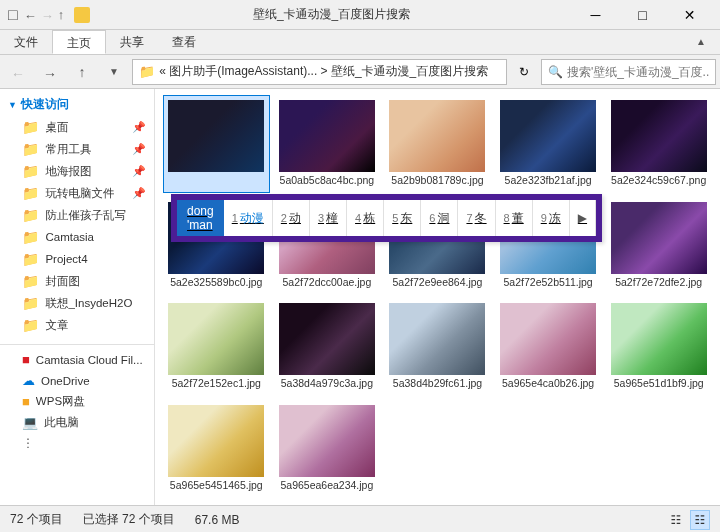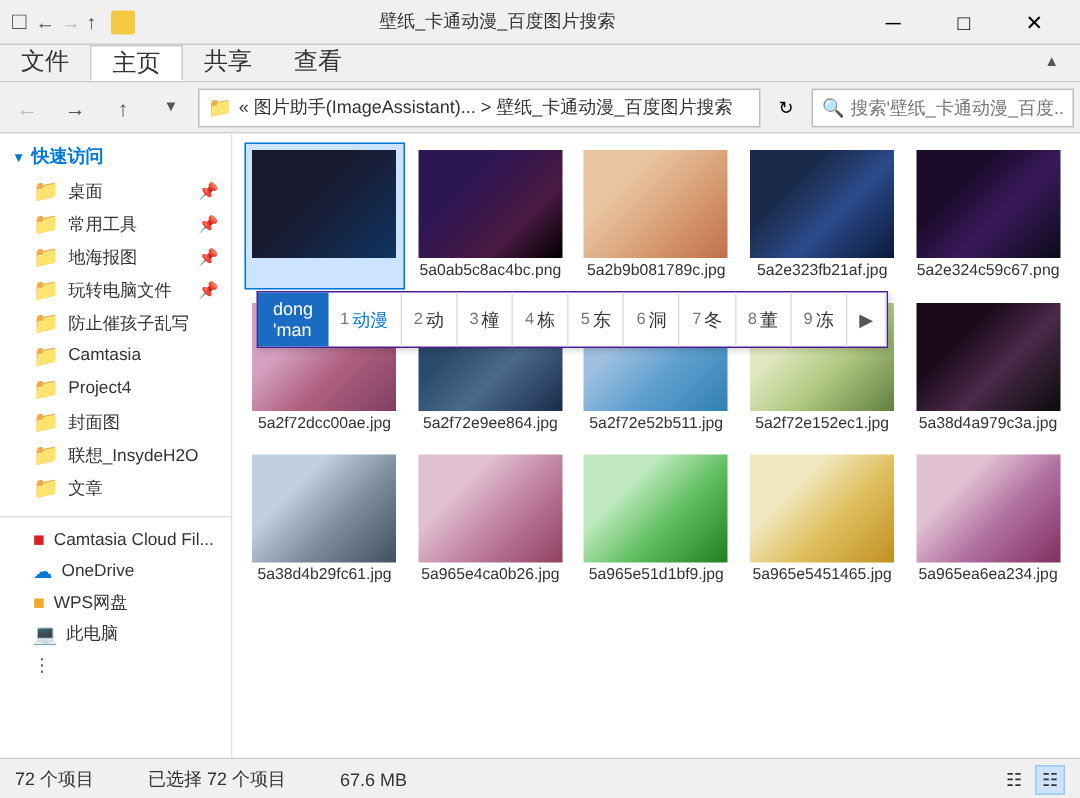--- a/index.html
+++ b/index.html
@@ -21,21 +21,21 @@
     .titlebar-controls { display: flex; gap: 2px; }
     .titlebar-btn { width: 45px; height: 30px; border: none; background: transparent; cursor: pointer; font-size: 14px; display: flex; align-items: center; justify-content: center; }
 
     
     .ribbon { background: #f0f0f0; border-bottom: 1px solid #ccc; }
     .ribbon-tabs { display: flex; height: 24px; }
     .ribbon-tab {
       padding: 0 14px;
       height: 24px;
       line-height: 24px;
-      font-size: 16px;
+      font-size: 12px;
       cursor: pointer;
       color: #333;
       border: none;
       background: transparent;
     }
     .ribbon-tab.active { background: white; border-top: 1px solid #ccc; border-left: 1px solid #ccc; border-right: 1px solid #ccc; border-bottom: 1px solid white; margin-bottom: -1px; }
 
     
     .addressbar {
       display: flex;
@@ -120,25 +120,26 @@
       overflow-y: auto;
       position: relative;
     }
 
     
     .ime-bar {
       position: absolute;
       top: 105px;
       left: 16px;
       background: white;
-      border: 1px solid #4c1d95;
+      border: 6px solid #4c1d95;
       display: flex;
       align-items: stretch;
       z-index: 100;
       box-shadow: 2px 2px 4px rgba(0,0,0,0.15);
+      text-decoration: underline;
     }
     .ime-input {
       background: #1a6bc2;
       color: white;
       padding: 4px 10px;
       font-size: 12px;
       display: flex;
       align-items: center;
     }
     .ime-candidates {
@@ -219,21 +220,21 @@
     
     .statusbar {
       height: 28px;
       background: #f0f0f0;
       border-top: 1px solid #ccc;
       display: flex;
       align-items: center;
       padding: 0 10px;
       font-size: 12px;
       color: #333;
-      gap: 36px;
+      gap: 20px;
     }
     .status-right { margin-left: auto; display: flex; align-items: center; gap: 4px; }
     .view-btn { width: 20px; height: 20px; display: flex; align-items: center; justify-content: center; border: 1px solid transparent; cursor: pointer; font-size: 12px; }
     .view-btn.active { background: #cce4ff; border-color: #99c9f5; }
 
     
     ::-webkit-scrollbar { width: 8px; height: 8px; }
     ::-webkit-scrollbar-track { background: #f0f0f0; }
     ::-webkit-scrollbar-thumb { background: #c0c0c0; }
   </style>
@@ -416,32 +417,40 @@
       <div class="file-item">
         <div class="file-thumb thumb-anime5"></div>
         <div class="file-name">5a2e323fb21af.jpg</div>
       </div>
 
       <div class="file-item">
         <div class="file-thumb thumb-anime6"></div>
         <div class="file-name">5a2e324c59c67.png</div>
       </div>
       <div class="file-item">
+        <div class="file-thumb thumb-anime7"></div>
+        <div class="file-name">5a2e325589bc0.jpg</div>
+      </div>
+      <div class="file-item">
         <div class="file-thumb thumb-anime8"></div>
         <div class="file-name">5a2f72dcc00ae.jpg</div>
       </div>
       <div class="file-item">
         <div class="file-thumb thumb-anime9"></div>
         <div class="file-name">5a2f72e9ee864.jpg</div>
       </div>
       <div class="file-item">
         <div class="file-thumb thumb-anime10"></div>
         <div class="file-name">5a2f72e52b511.jpg</div>
       </div>
 
+      <div class="file-item">
+        <div class="file-thumb thumb-anime11"></div>
+        <div class="file-name">5a2f72e72dfe2.jpg</div>
+      </div>
       <div class="file-item">
         <div class="file-thumb thumb-anime12"></div>
         <div class="file-name">5a2f72e152ec1.jpg</div>
       </div>
       <div class="file-item">
         <div class="file-thumb thumb-anime15"></div>
         <div class="file-name">5a38d4a979c3a.jpg</div>
       </div>
 
       <div class="file-item">

